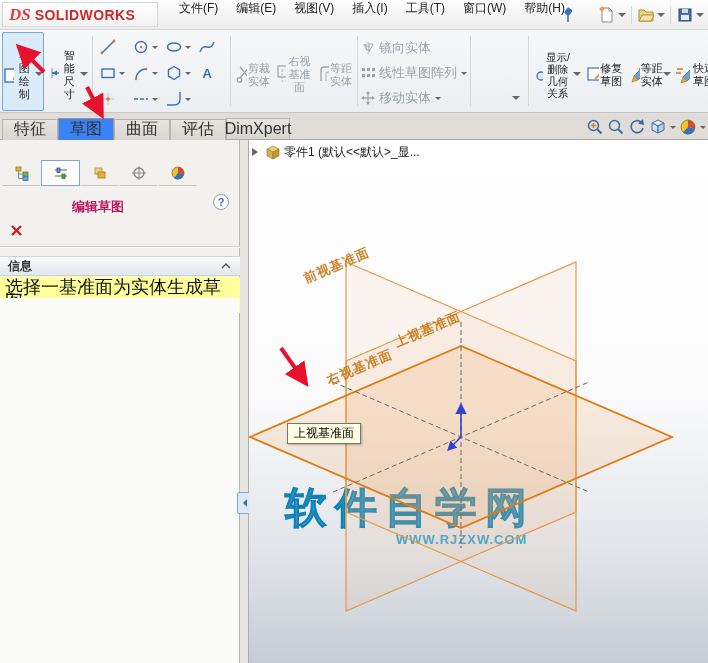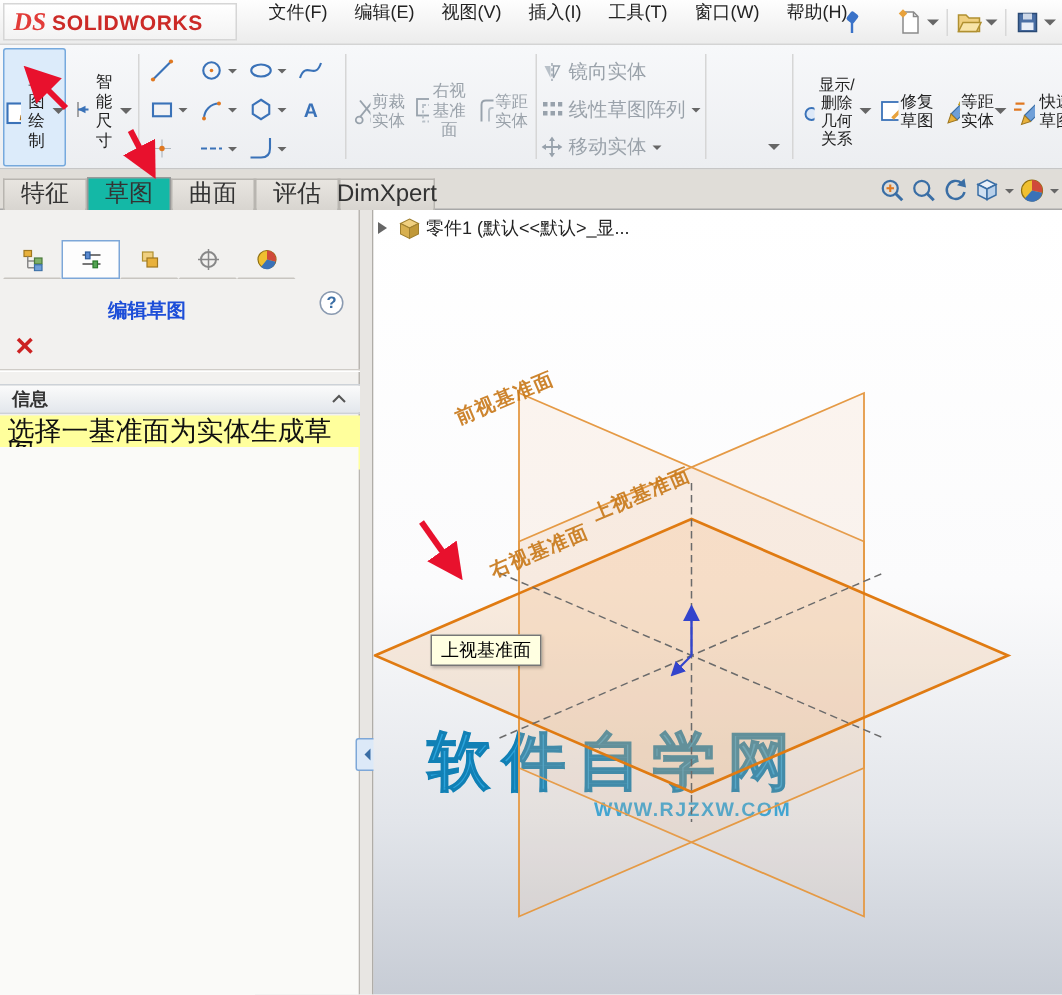--- a/index.html
+++ b/index.html
@@ -27,31 +27,31 @@
   .btn-lg .lbl{font-size:11px;line-height:13px;text-align:center;color:#222;margin-top:2px;word-break:break-all}
   .btn-lg.active{background:#dcebfa;border-color:#76a9dd}
   .btn-lg.dis .lbl{color:#9aa2aa}
   .vsep{position:absolute;top:6px;height:70px;width:1px;background:#d6d6d6}
   .cell{position:absolute;width:31px;height:24px;display:flex;align-items:center;padding-left:3px;gap:2px}
   .rowbtn{position:absolute;left:361px;width:112px;height:24px;display:flex;align-items:center;gap:4px;font-size:13px;color:#9aa2aa}
 
   
   #tabbar{left:0;top:113px;width:708px;height:27px;background:#e0ddd8;border-bottom:1px solid #a8a8a8}
   .tab{position:relative;display:inline-flex;align-items:center;justify-content:center;width:56px;height:21px;margin-top:5px;font-size:16px;color:#333;background:linear-gradient(#e8e5e0,#d8d5d0);border:1px solid #b8b5b0;border-bottom:none}
-  .tab.active{background:#14b8a6;height:22px;margin-bottom:-1px;z-index:2;border-color:#999}
+  .tab.active{background:#3b82f6;height:22px;margin-bottom:-1px;z-index:2;border-color:#999}
   .tab.wide{width:64px}
   #hud{position:absolute;right:2px;top:3px;height:22px;display:flex;align-items:center;gap:3px}
 
   
   #main{left:0;top:140px;width:708px;height:523px}
   #panel{left:0;top:0;width:240px;height:523px;background:#f2f1ef;border-right:1px solid #b9b6b1}
   #panel-tabs{position:absolute;left:2px;top:20px;height:26px;display:flex}
   .ptab{width:39px;height:26px;display:flex;align-items:center;justify-content:center;border:1px solid transparent;border-bottom:1px solid #c8c5c0}
   .ptab.sel{background:#fdfdfd;border:1px solid #7da7d8}
-  #panel-title{position:absolute;left:0;top:58px;width:240px;text-align:center;font-weight:bold;font-size:13px;color:#1d4ed8;padding-right:44px}
+  #panel-title{position:absolute;left:0;top:58px;width:240px;text-align:center;font-weight:bold;font-size:13px;color:#be185d;padding-right:44px}
   #help-btn{position:absolute;right:10px;top:54px;width:16px;height:16px;border:1px solid #8a9ab0;border-radius:50%;display:flex;align-items:center;justify-content:center;font-size:11px;font-weight:bold;color:#3a6ea5;background:#fff}
   #x-btn{position:absolute;left:8px;top:82px;width:16px;height:16px;display:flex;align-items:center;justify-content:center}
   #panel-div{position:absolute;left:0;top:106px;width:240px;height:2px;border-top:1px solid #cfccc7;border-bottom:1px solid #fff}
   #msg-header{position:absolute;left:0;top:116px;width:240px;height:20px;background:linear-gradient(#fbfbfb,#e3e7ec);border-top:1px solid #cdd2d8;border-bottom:1px solid #cdd2d8;display:flex;align-items:center;padding:0 8px;font-weight:bold;color:#333}
   #msg-chevron{margin-left:auto}
   #msg-body{position:absolute;left:0;top:137px;width:240px;background:#ffff9c;padding:3px 5px;font-size:18px;color:#111;line-height:15px}
   #panel-rest{position:absolute;left:0;top:158px;width:239px;height:365px;background:#fafaf8}
 
   #splitter{left:240px;top:0;width:9px;height:523px;background:#e8e6e3;border-right:1px solid #b0ada8}
   #collapse-btn{position:absolute;left:-3px;top:352px;width:14px;height:22px;background:#dce9f8;border:1px solid #7da7d8;border-radius:2px;display:flex;align-items:center;justify-content:center}

